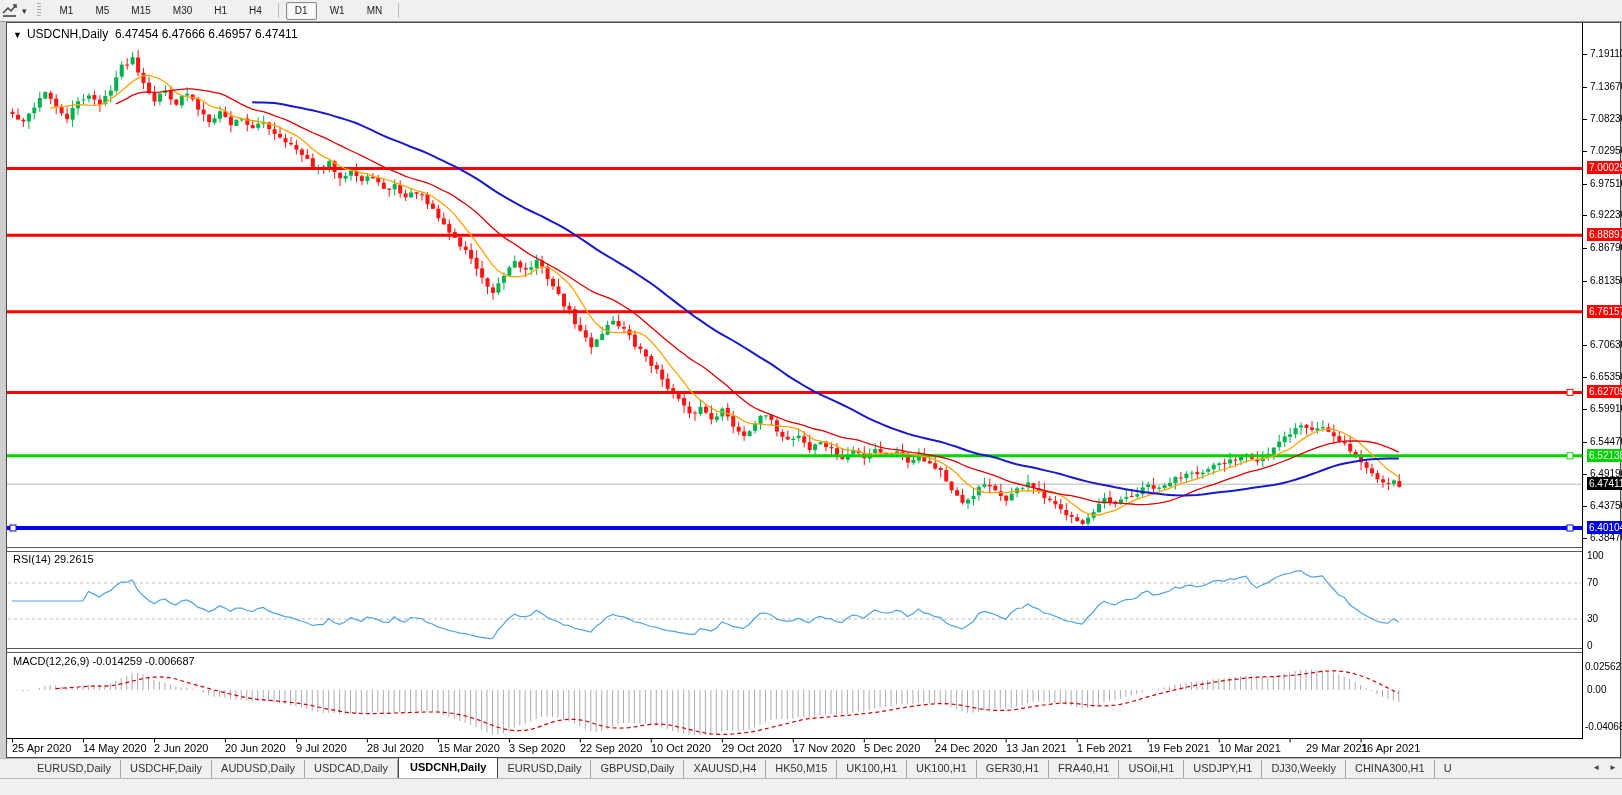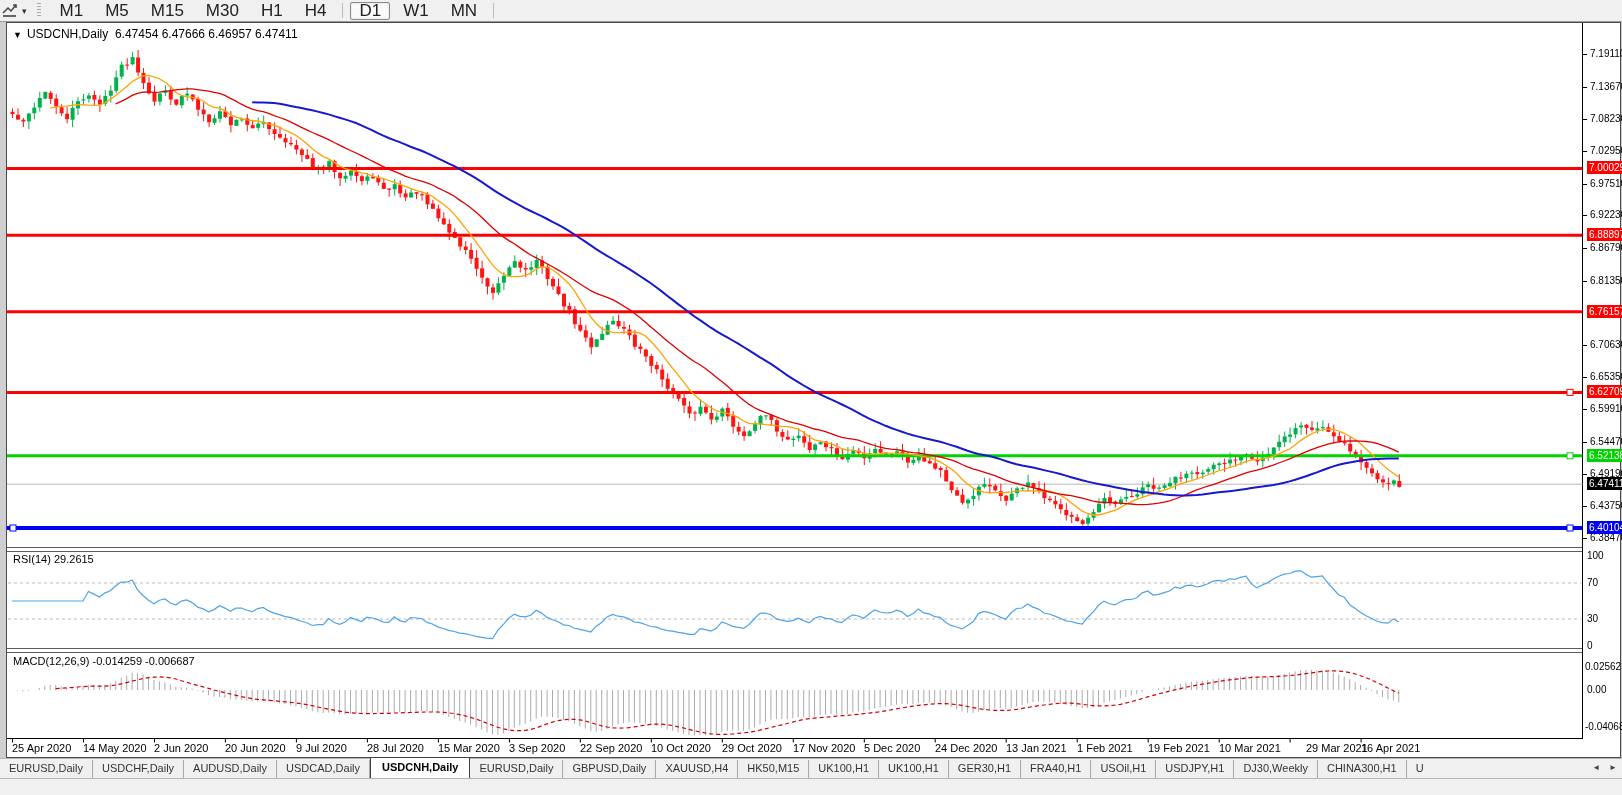--- a/index.html
+++ b/index.html
@@ -6,21 +6,21 @@
     font-family:"Liberation Sans","DejaVu Sans",sans-serif;background:#cfcfcf;}
   #app{position:relative;width:1622px;height:795px;background:#cfcfcf;}
 
   
   #toolbar{position:absolute;left:0;top:0;width:1622px;height:21px;background:#f0f0f0;
     border-bottom:1px solid #9a9a9a;display:flex;align-items:center;}
   #charts-icon{width:16px;height:14px;margin-left:2px;}
   #tf-dropdown{font-size:9px;color:#333;margin:0 6px 0 4px;cursor:default;}
   #toolbar-grip{width:4px;height:15px;margin:0 8px 0 4px;
     background:repeating-linear-gradient(to bottom,#aaa 0 1px,transparent 1px 3px);}
-  .tf-btn{font-size:17px;color:#222;padding:1px 8px;margin:0 2px;border:1px solid transparent;
+  .tf-btn{font-size:10px;color:#222;padding:1px 8px;margin:0 2px;border:1px solid transparent;
     border-radius:2px;cursor:default;line-height:14px;text-align:center;}
   .tf-btn.active{background:#fafafa;border:1px solid #8a8a8a;box-shadow:inset 0 0 2px #ccc;}
   .tf-sep{width:1px;height:15px;background:#bdbdbd;margin:0 5px;}
 
   
   #chart-window{position:absolute;left:6px;top:22px;width:1613px;height:734px;
     background:#ffffff;border:1px solid #4a4a4a;}
   #chart-svg{position:absolute;left:0;top:0;}
   #chart-title{position:absolute;left:6px;top:4px;font-size:12px;color:#000000;white-space:nowrap;}
   #chart-title .collapse{font-size:9px;margin-right:5px;cursor:default;}
@@ -33,21 +33,21 @@
   .ytick{position:absolute;left:7px;font-size:10px;color:#000;white-space:nowrap;}
   .ybadge{position:absolute;left:4px;font-size:10px;color:#fff;height:13px;line-height:13px;
     padding:0 2px;white-space:nowrap;}
 
   
   .xdate{position:absolute;top:719px;font-size:11px;color:#000;white-space:nowrap;}
   .rtick{position:absolute;left:0;font-size:10px;color:#000;white-space:nowrap;}
 
   
   #tabbar{position:absolute;left:0;top:758px;width:1622px;height:20px;background:#f0f0f0;
-    border-top:1px solid #b5b5b5;display:flex;align-items:flex-end;box-sizing:border-box;}
+    border-top:1px solid #b5b5b5;display:flex;align-items:flex-end;padding-left:28px;box-sizing:border-box;}
   .tab{font-size:11px;color:#333;padding:2px 9px 3px 9px;border-right:1px solid #a8a8a8;
     white-space:nowrap;cursor:default;line-height:13px;}
   .tab.active{background:#fff;border:1px solid #404040;border-bottom:none;font-weight:bold;
     color:#000;padding:3px 11px 4px 11px;margin-top:-3px;}
   .tab.partial{border-right:none;overflow:hidden;width:14px;}
   #tab-scrollers{position:absolute;right:2px;top:762px;display:flex;gap:3px;}
   .tab-scroll{font-size:8px;color:#444;padding:1px 3px;cursor:default;}
 
   #statusbar{position:absolute;left:0;top:778px;width:1622px;height:17px;background:#f0f0f0;
     border-top:1px solid #b5b5b5;}

